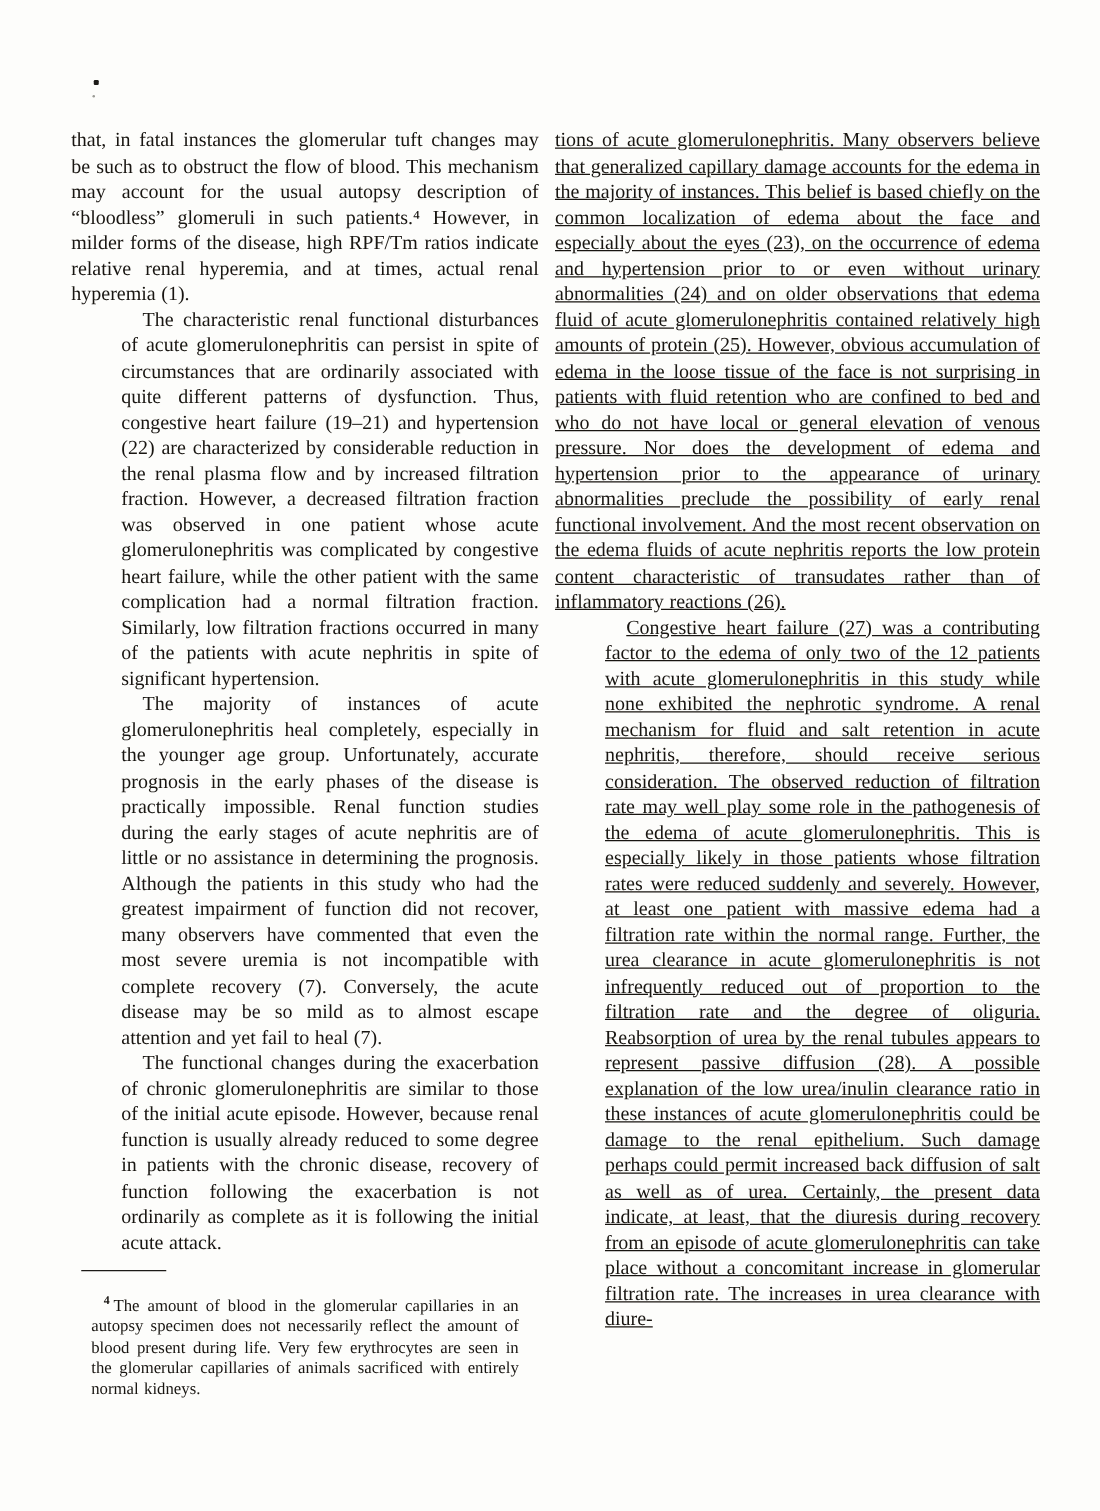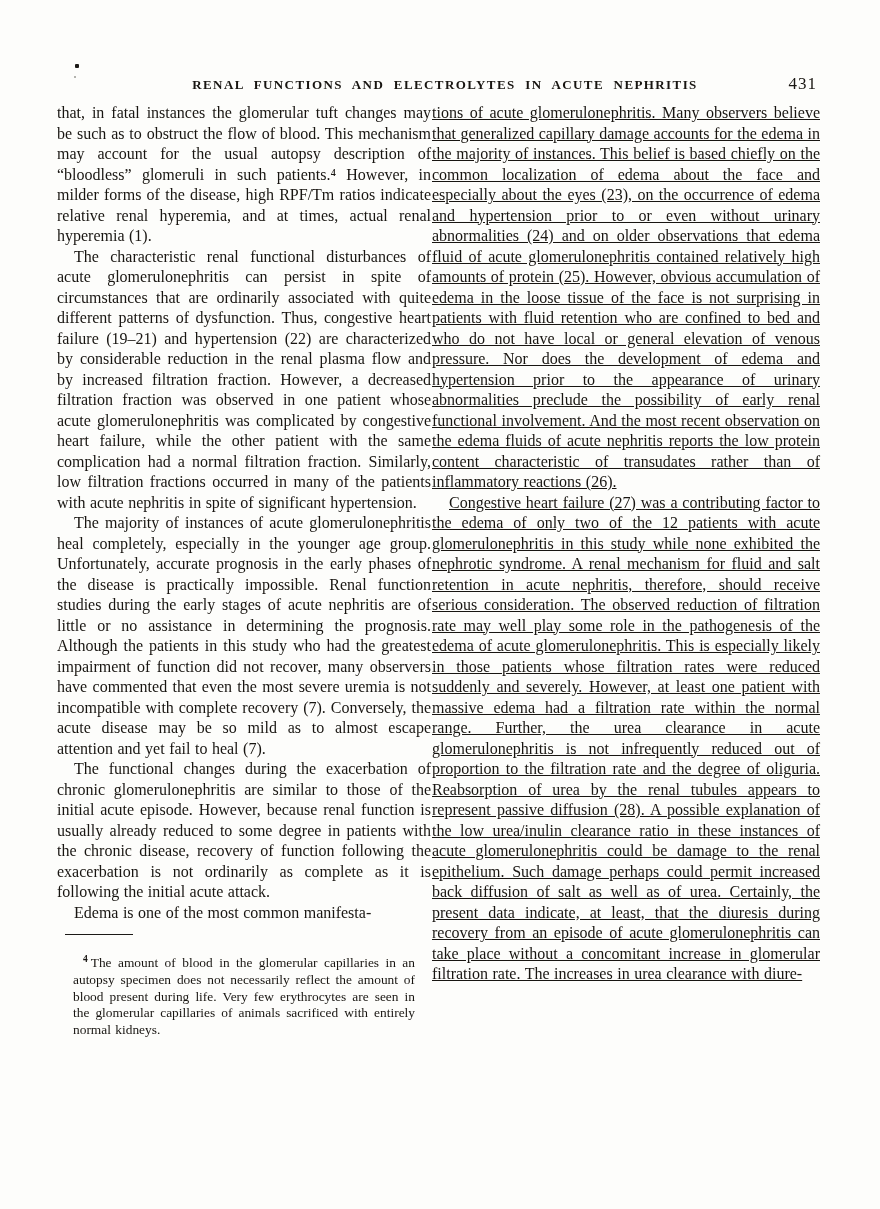--- a/index.html
+++ b/index.html
@@ -44,34 +44,34 @@
     font-size: 17px;
     letter-spacing: 1px;
   }
 
   .columns {
     position: absolute;
     top: 103px;
     left: 57px;
     width: 776px;
     display: flex;
-    gap: 1px;
+    gap: 13px;
   }
   .col { display: block; }
   .col-left  { width: 374px; }
   .col-right { width: 388px; text-decoration: underline; }
 
   .para {
     margin: 0;
     text-align: justify;
     font-size: 16px;
     line-height: 20.5px;
     word-spacing: 0.5px;
   }
-  .para.indent { text-indent: 17px; }
+  .para.indent { text-indent: 17px; margin-left: 40px; }
 
   .footnote { margin-top: 11px; }
   .footnote-rule {
     width: 68px;
     height: 0;
     border-top: 1.6px solid #1c1a17;
     margin: 0 0 7px 8px;
   }
   .footnote-text {
     margin: 16px;
@@ -89,33 +89,28 @@
   }
 </style>
 </head>
 <body>
 
 <div class="page">
 
   <span class="artifact dot1"></span>
   <span class="artifact dot2"></span>
 
-  <header class="running-head">
-    <div class="head-title">RENAL FUNCTIONS AND ELECTROLYTES IN ACUTE NEPHRITIS</div>
-    <div class="page-number">431</div>
-  </header>
 
   <main class="columns">
 
     <section class="col col-left">
       <p class="para">that, in fatal instances the glomerular tuft changes may be such as to obstruct the flow of blood.  This mechanism may account for the usual autopsy description of “bloodless” glomeruli in such patients.⁴  However, in milder forms of the disease, high RPF/Tm ratios indicate relative renal hyperemia, and at times, actual renal hyperemia (1).</p>
       <p class="para indent">The characteristic renal functional disturbances of acute glomerulonephritis can persist in spite of circumstances that are ordinarily associated with quite different patterns of dysfunction.  Thus, congestive heart failure (19–21) and hypertension (22) are characterized by considerable reduction in the renal plasma flow and by increased filtration fraction.  However, a decreased filtration fraction was observed in one patient whose acute glomerulonephritis was complicated by congestive heart failure, while the other patient with the same complication had a normal filtration fraction.  Similarly, low filtration fractions occurred in many of the patients with acute nephritis in spite of significant hypertension.</p>
       <p class="para indent">The majority of instances of acute glomerulonephritis heal completely, especially in the younger age group.  Unfortunately, accurate prognosis in the early phases of the disease is practically impossible.  Renal function studies during the early stages of acute nephritis are of little or no assistance in determining the prognosis.  Although the patients in this study who had the greatest impairment of function did not recover, many observers have commented that even the most severe uremia is not incompatible with complete recovery (7).  Conversely, the acute disease may be so mild as to almost escape attention and yet fail to heal (7).</p>
       <p class="para indent">The functional changes during the exacerbation of chronic glomerulonephritis are similar to those of the initial acute episode.  However, because renal function is usually already reduced to some degree in patients with the chronic disease, recovery of function following the exacerbation is not ordinarily as complete as it is following the initial acute attack.</p>
-      <p class="para indent">Edema is one of the most common manifesta-</p>
 
       <div class="footnote">
         <div class="footnote-rule"></div>
         <p class="footnote-text"><span class="fn-marker">4</span><span>The amount of blood in the glomerular capillaries in an autopsy specimen does not necessarily reflect the amount of blood present during life.  Very few erythrocytes are seen in the glomerular capillaries of animals sacrificed with entirely normal kidneys.</span></p>
       </div>
     </section>
 
     <section class="col col-right">
       <p class="para">tions of acute glomerulonephritis.  Many observers believe that generalized capillary damage accounts for the edema in the majority of instances. This belief is based chiefly on the common localization of edema about the face and especially about the eyes (23), on the occurrence of edema and hypertension prior to or even without urinary abnormalities (24) and on older observations that edema fluid of acute glomerulonephritis contained relatively high amounts of protein (25).  However, obvious accumulation of edema in the loose tissue of the face is not surprising in patients with fluid retention who are confined to bed and who do not have local or general elevation of venous pressure. Nor does the development of edema and hypertension prior to the appearance of urinary abnormalities preclude the possibility of early renal functional involvement.  And the most recent observation on the edema fluids of acute nephritis reports the low protein content characteristic of transudates rather than of inflammatory reactions (26).</p>
       <p class="para indent">Congestive heart failure (27) was a contributing factor to the edema of only two of the 12 patients with acute glomerulonephritis in this study while none exhibited the nephrotic syndrome.  A renal mechanism for fluid and salt retention in acute nephritis, therefore, should receive serious consideration.  The observed reduction of filtration rate may well play some role in the pathogenesis of the edema of acute glomerulonephritis. This is especially likely in those patients whose filtration rates were reduced suddenly and severely. However, at least one patient with massive edema had a filtration rate within the normal range. Further, the urea clearance in acute glomerulonephritis is not infrequently reduced out of proportion to the filtration rate and the degree of oliguria.  Reabsorption of urea by the renal tubules appears to represent passive diffusion (28). A possible explanation of the low urea/inulin clearance ratio in these instances of acute glomerulonephritis could be damage to the renal epithelium.  Such damage perhaps could permit increased back diffusion of salt as well as of urea. Certainly, the present data indicate, at least, that the diuresis during recovery from an episode of acute glomerulonephritis can take place without a concomitant increase in glomerular filtration rate.  The increases in urea clearance with diure-</p>

